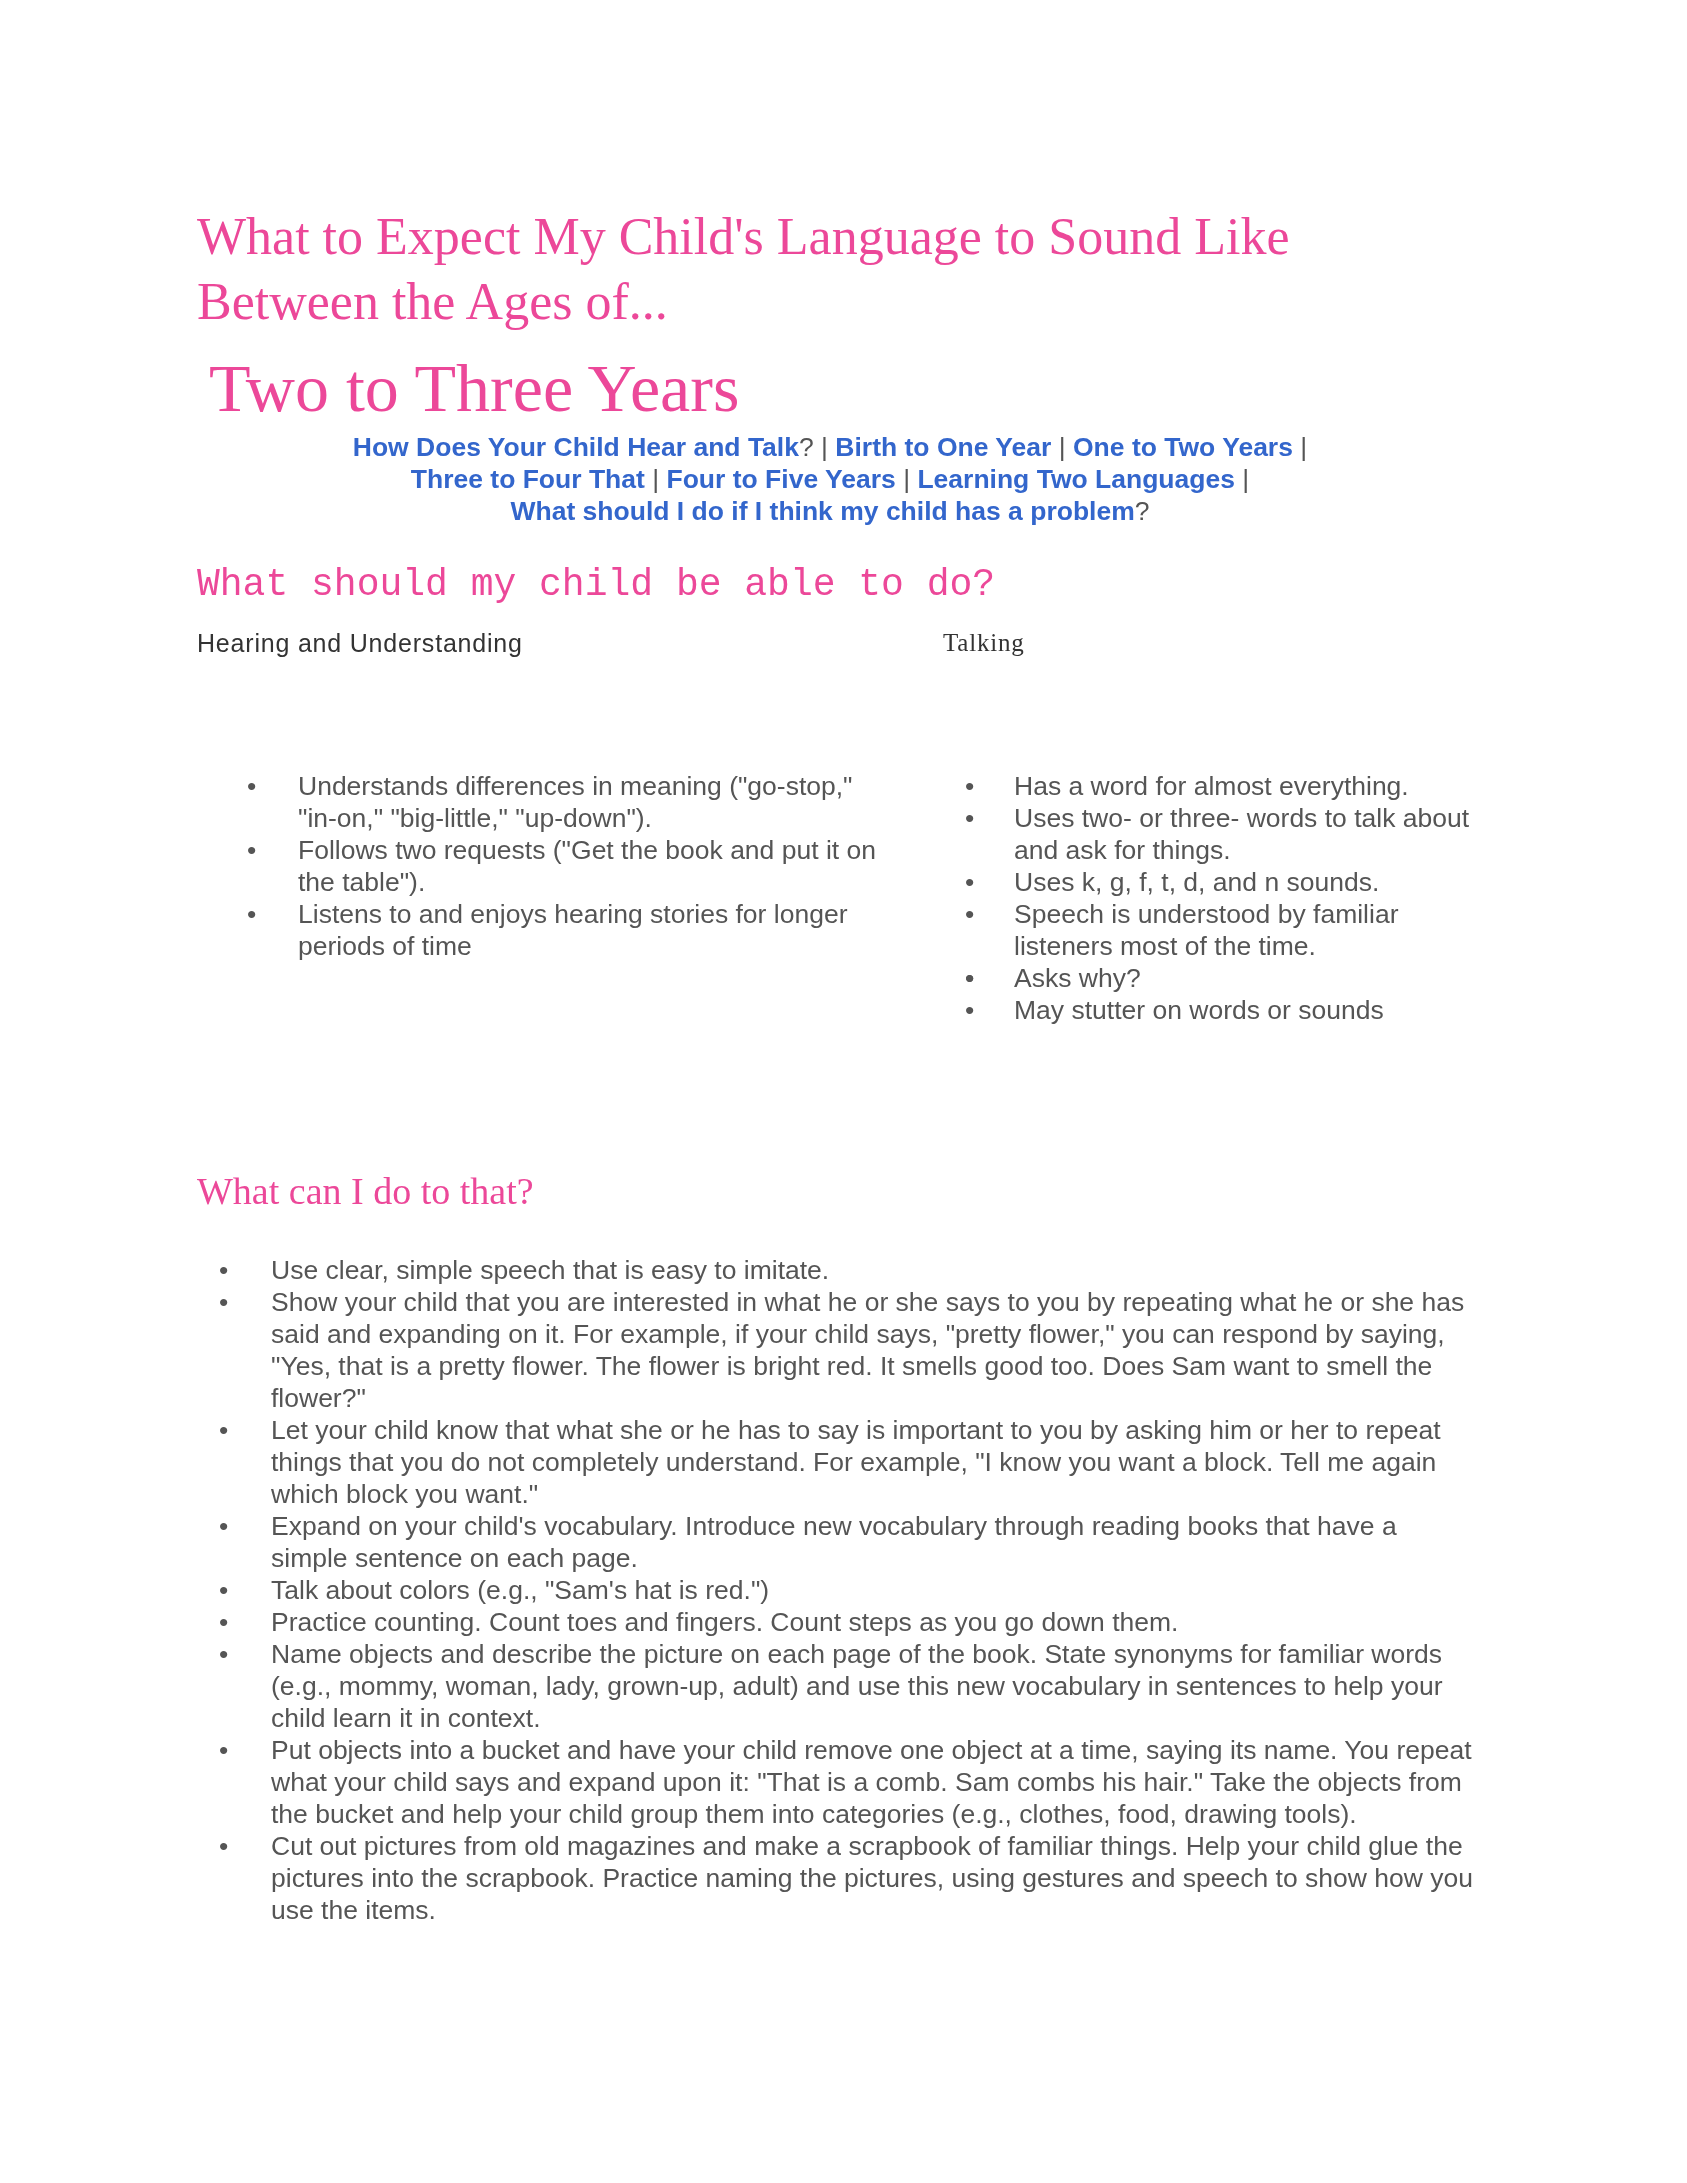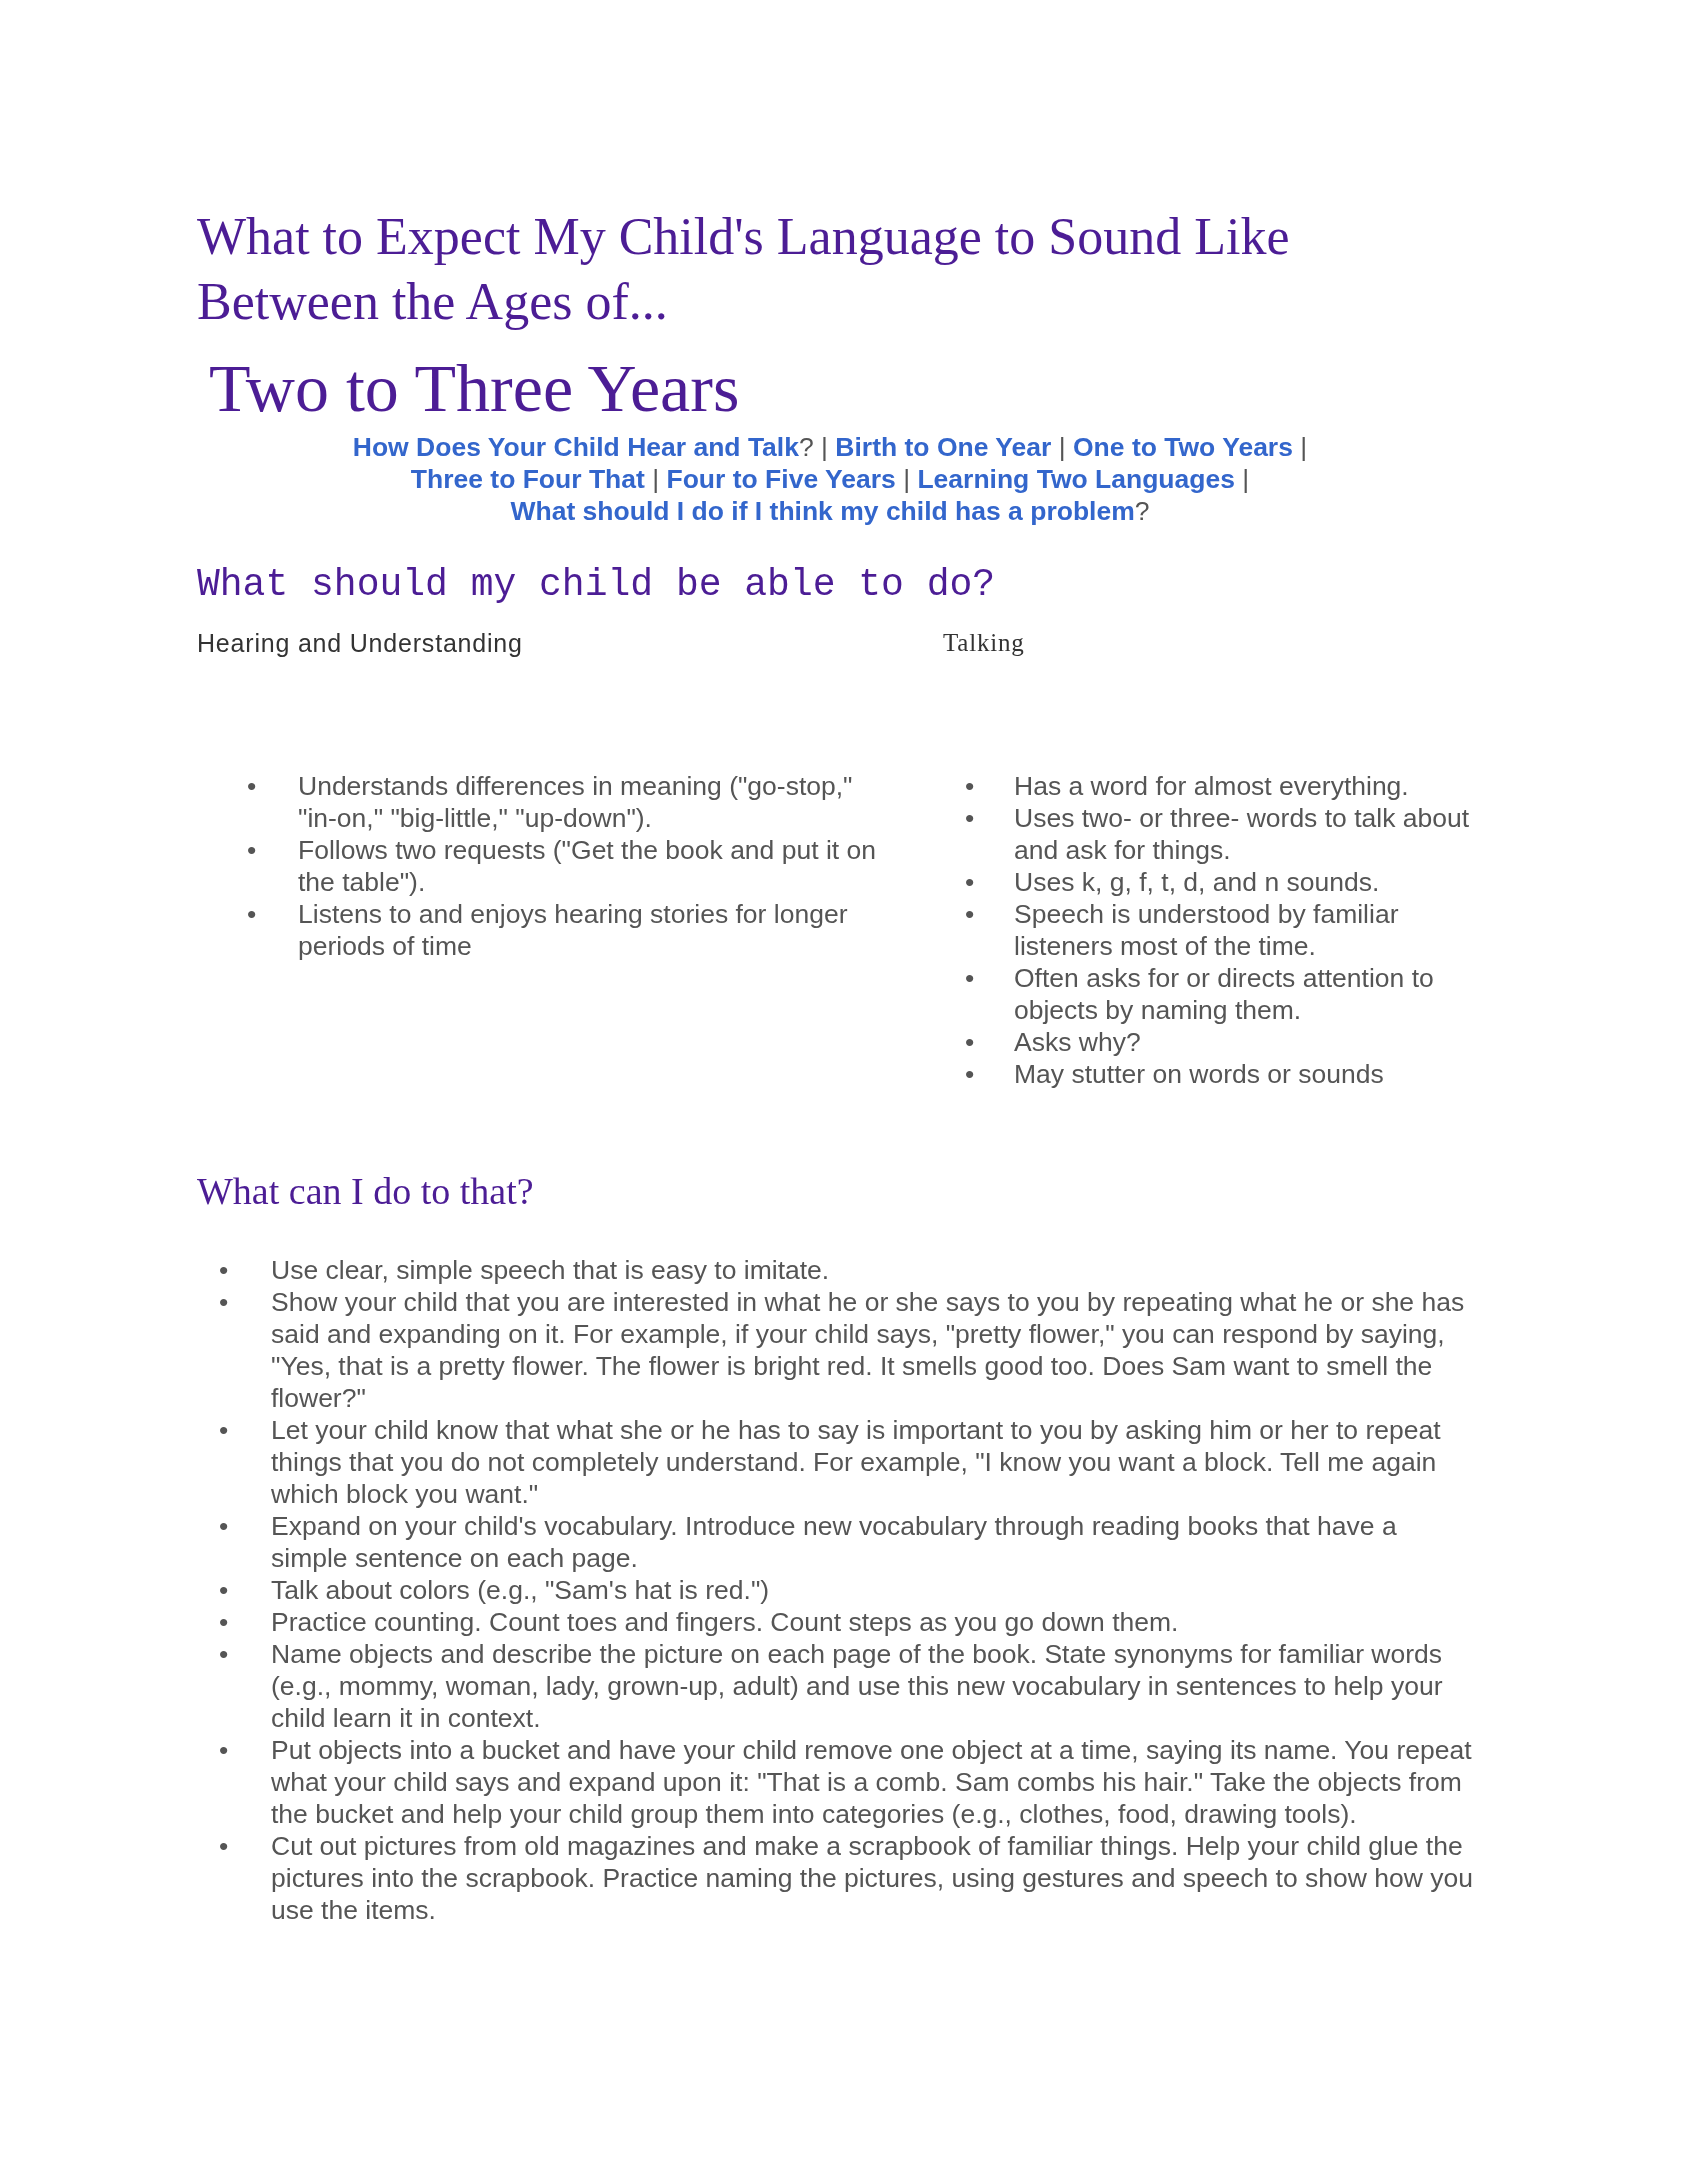--- a/index.html
+++ b/index.html
@@ -1,17 +1,17 @@
 <!DOCTYPE html>
 <html style="font-size:10.6px"><head>
 <meta charset="utf-8">
 <style>
   html, body { margin: 0; padding: 0; background: #ffffff; }
   body { width: 1687px; height: 2183px; position: relative; overflow: hidden; }
-  .serif { font-family: "Liberation Serif", "DejaVu Serif", serif; color: #4c1d95; font-weight: normal; margin: 0; }
+  .serif { font-family: "Liberation Serif", "DejaVu Serif", serif; color: #ec4899; font-weight: normal; margin: 0; }
   .sans { font-family: "Liberation Sans", "DejaVu Sans", sans-serif; }
   .title {
     position: absolute; left: 197px; top: 204px; width: 1257px;
     font-size: 52px; line-height: 65px;
   }
   .subtitle {
     position: absolute; left: 197px; top: 356px;
     font-size: 68px; line-height: 65px; margin-left: 12px;
   }
   .nav {
@@ -76,21 +76,21 @@
 <ul class="blist sans left-list">
     <li><span class="bullet">•</span><span>Understands differences in meaning ("go-stop," "in-on," "big-little," "up-down").</span></li>
     <li><span class="bullet">•</span><span>Follows two requests ("Get the book and put it on the table").</span></li>
     <li><span class="bullet">•</span><span>Listens to and enjoys hearing stories for longer periods of time</span></li>
   </ul>
 <ul class="blist sans right-list">
     <li><span class="bullet">•</span><span>Has a word for almost everything.</span></li>
     <li><span class="bullet">•</span><span>Uses two- or three- words to talk about and ask for things.</span></li>
     <li><span class="bullet">•</span><span>Uses k, g, f, t, d, and n sounds.</span></li>
     <li><span class="bullet">•</span><span>Speech is understood by familiar listeners most of the time.</span></li>
-    <li><span class="bullet">•</span><span>Often asks for or directs attention to objects by naming them.</span></li>
+    <li><span class="bullet">•</span></li>
     <li><span class="bullet">•</span><span>Asks why?</span></li>
     <li><span class="bullet">•</span><span>May stutter on words or sounds</span></li>
   </ul>
 
 <h2 class="serif h2" style="top: 1168px;">What can I do to that?</h2>
 
 <ul class="blist sans help-list">
     <li><span class="bullet">•</span><span>Use clear, simple speech that is easy to imitate.</span></li>
     <li><span class="bullet">•</span><span>Show your child that you are interested in what he or she says to you by repeating what he or she has said and expanding on it. For example, if your child says, "pretty flower," you can respond by saying, "Yes, that is a pretty flower. The flower is bright red. It smells good too. Does Sam want to smell the flower?"</span></li>
     <li><span class="bullet">•</span><span>Let your child know that what she or he has to say is important to you by asking him or her to repeat things that you do not completely understand. For example, "I know you want a block. Tell me again which block you want."</span></li>

